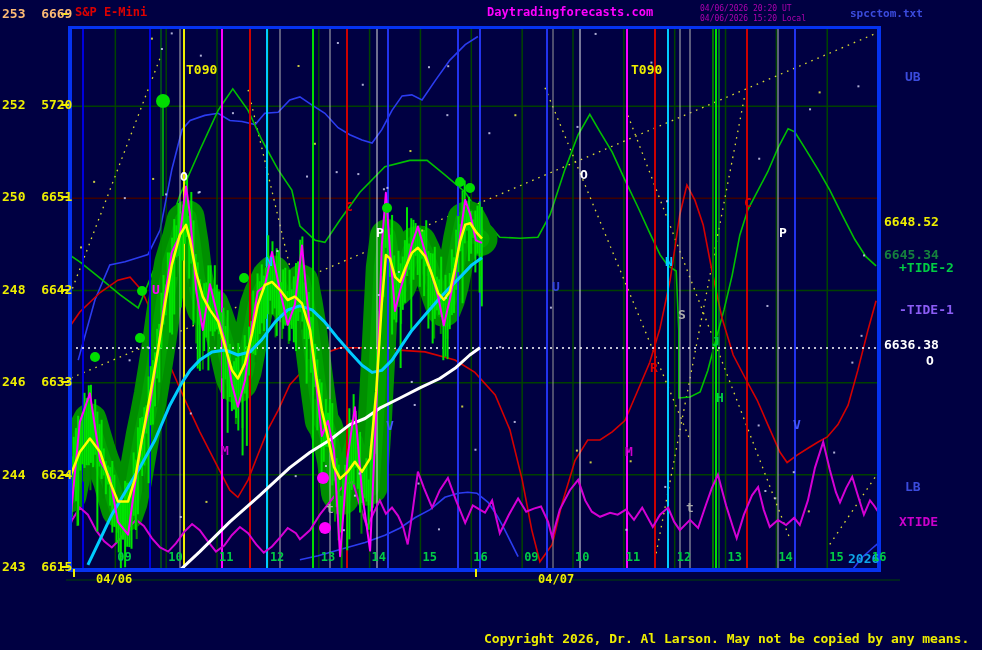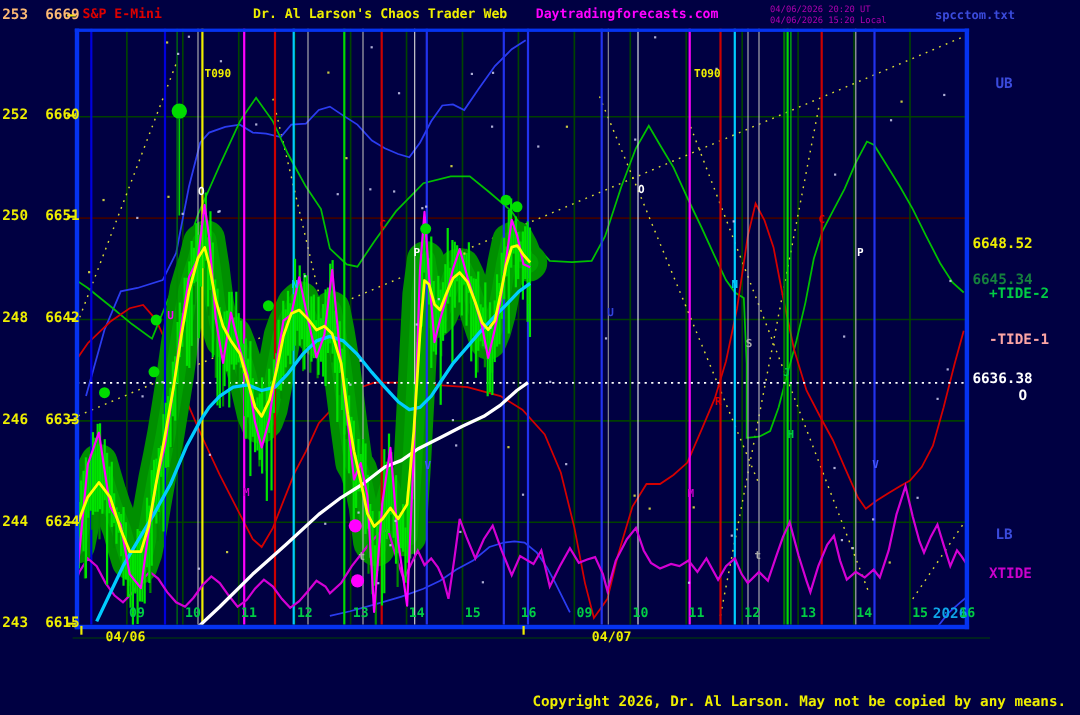--- a/index.html
+++ b/index.html
@@ -2,32 +2,31 @@
 <html><head>
 <meta charset="utf-8">
 <style>
   html,body{margin:0;padding:0;background:#000042;}
   #stage{position:relative;width:982px;height:650px;background:#000042;overflow:hidden;
          font-family:"DejaVu Sans Mono","Liberation Mono",monospace;}
   #plot{position:absolute;left:0;top:0;}
   .lbl{position:absolute;white-space:pre;line-height:1;}
   .hdr{font-size:12px;font-weight:bold;}
   .tiny{font-size:8px;}
-  #annotations span{position:absolute;font-size:10px;font-weight:bold;line-height:1;}
+  #annotations span{position:absolute;font-size:13px;font-weight:bold;line-height:1;}
   .axlbl{font-size:13px;font-weight:bold;color:#eeee00;}
   .rlbl{font-size:13px;font-weight:bold;}
   .hourlbl{font-size:12px;font-weight:bold;color:#00cc44;}
   .datelbl{font-size:12px;font-weight:bold;color:#eeee00;}
 </style>
 </head>
 <body>
 
 <div id="stage">
   <span class="lbl hdr" style="left:75px;top:6px;color:#dd0000;">S&amp;P E-Mini</span>
-  <span class="lbl hdr" style="left:230px;top:6px;color:#eeee00;">Dr. Al Larson's Chaos Trader Web</span>
   <span class="lbl hdr" style="left:487px;top:6px;color:#ff00ff;">Daytradingforecasts.com</span>
   <span class="lbl tiny" style="left:700px;top:5px;color:#b000b0;">04/06/2026 20:20 UT</span>
   <span class="lbl tiny" style="left:700px;top:15px;color:#b000b0;">04/06/2026 15:20 Local</span>
   <span class="lbl" style="left:850px;top:8px;color:#3b4bdd;font-size:11px;font-weight:bold;">spcctom.txt</span>
 
   <svg id="plot" width="982" height="650">
       <defs>
         <clipPath id="area">
           <rect x="70" y="26" width="808" height="542"></rect>
         </clipPath>
@@ -442,33 +441,33 @@
       <rect x="61" y="289" width="8" height="2" fill="#eeee00"></rect>
       <rect x="61" y="381" width="8" height="2" fill="#eeee00"></rect>
       <rect x="61" y="474" width="8" height="2" fill="#eeee00"></rect>
       <rect x="61" y="566" width="8" height="2" fill="#eeee00"></rect>
       <rect x="73" y="569" width="2" height="8" fill="#eeee00"></rect>
       <rect x="475" y="569" width="2" height="8" fill="#eeee00"></rect>
     </svg>
 
   <div id="leftaxis">
       <span class="lbl axlbl" style="position: absolute; left: 2px; top: 7px; color: #fdba74; text-align: right;">253  6669</span>
-      <span class="lbl axlbl" style="position: absolute; left: 2px; top: 98px; color: rgb(238, 238, 0);">252  6660</span>
+      <span class="lbl axlbl" style="position: absolute; left: 2px; top: 98px; color: rgb(238, 238, 0);">252  5720</span>
       <span class="lbl axlbl" style="position: absolute; left: 2px; top: 190px; color: rgb(238, 238, 0);">250  6651</span>
       <span class="lbl axlbl" style="position: absolute; left: 2px; top: 283px; color: rgb(238, 238, 0);">248  6642</span>
       <span class="lbl axlbl" style="position: absolute; left: 2px; top: 375px; color: rgb(238, 238, 0);">246  6633</span>
       <span class="lbl axlbl" style="position: absolute; left: 2px; top: 468px; color: rgb(238, 238, 0);">244  6624</span>
       <span class="lbl axlbl" style="position: absolute; left: 2px; top: 560px; color: rgb(238, 238, 0);">243  6615</span>
     </div>
   <div id="rightaxis">
       <span class="lbl rlbl" style="position: absolute; left: 905px; top: 38px; color: rgb(59, 75, 221); margin-top: 32px;">UB</span>
       <span class="lbl rlbl" style="position: absolute; left: 884px; top: 215px; color: rgb(238, 238, 0);">6648.52</span>
       <span class="lbl rlbl" style="position: absolute; left: 884px; top: 248px; color: #15803d;">6645.34</span>
       <span class="lbl rlbl" style="position: absolute; left: 899px; top: 261px; color: rgb(0, 204, 68);">+TIDE-2</span>
-      <span class="lbl rlbl" style="position: absolute; left: 899px; top: 303px; color: #fca5a5; text-align: right;">-TIDE-1</span>
+      <span class="lbl rlbl" style="position: absolute; left: 899px; top: 303px; color: #8b5cf6; text-align: right;">-TIDE-1</span>
       <span class="lbl rlbl" style="position: absolute; left: 884px; top: 338px; color: rgb(255, 255, 255);">6636.38</span>
       <span class="lbl rlbl" style="position: absolute; left: 926px; top: 354px; color: rgb(255, 255, 255);">O</span>
       <span class="lbl rlbl" style="position: absolute; left: 905px; top: 480px; color: rgb(59, 75, 221);">LB</span>
       <span class="lbl rlbl" style="position: absolute; left: 899px; top: 515px; color: rgb(204, 0, 204);">XTIDE</span>
       <span class="lbl rlbl" style="position: absolute; left: 848px; top: 552px; color: #0ea5e9;">2026</span>
     </div>
   <div id="houraxis">
       <span class="lbl hourlbl" style="position: absolute; left: 117.35px; top: 551px; color: rgb(0, 204, 68);">09</span>
       <span class="lbl hourlbl" style="position: absolute; left: 168.2px; top: 551px; color: rgb(0, 204, 68);">10</span>
       <span class="lbl hourlbl" style="position: absolute; left: 219.05px; top: 551px; color: rgb(0, 204, 68);">11</span>

